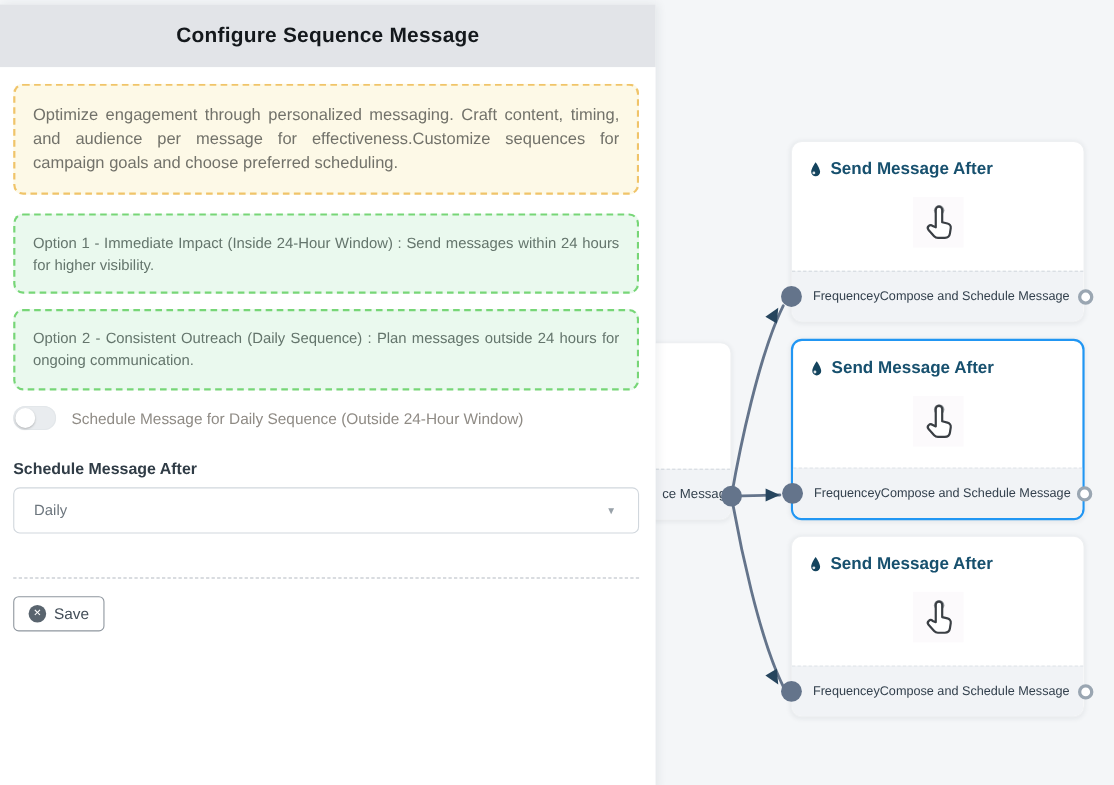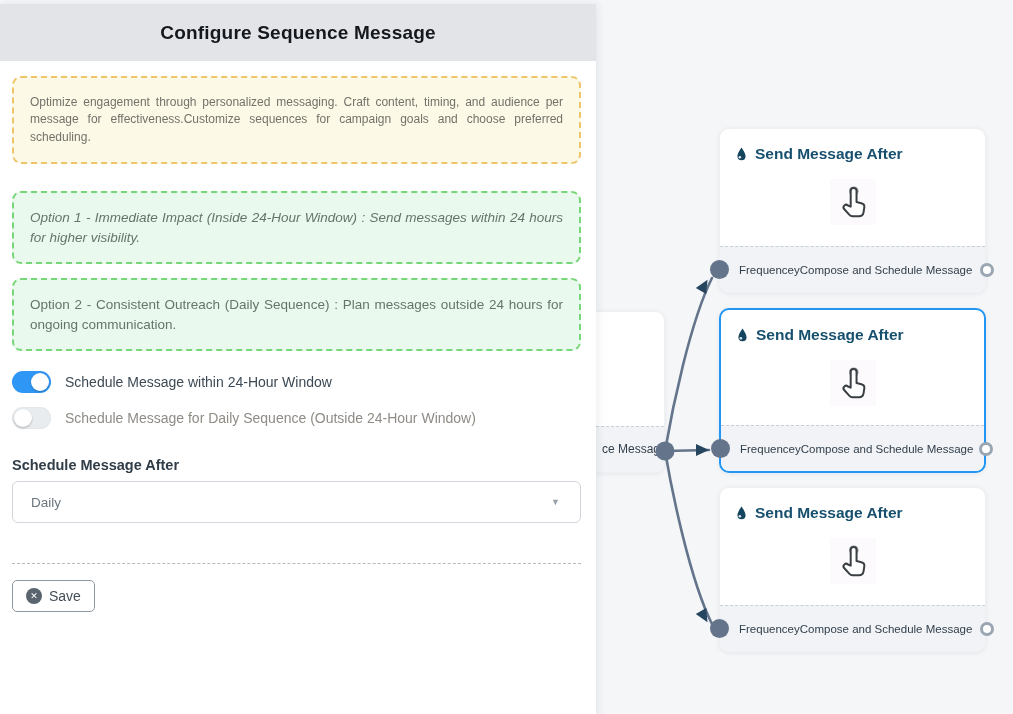--- a/index.html
+++ b/index.html
@@ -6,24 +6,24 @@
   body { margin:0; background:#fff; font-family:"Liberation Sans", sans-serif; }
   #app { position:relative; width:1013px; height:714px; overflow:hidden; background:#f4f6f8; }
 
   
   .panel { position:absolute; left:0; top:4px; width:596px; height:714px; background:#fff;
            box-shadow:2px 0 8px rgba(40,50,60,.08); z-index:5; }
   .panel-header { height:57px; background:#e2e4e8; display:flex; align-items:center; justify-content:center; }
   .panel-title { font-size:19px; font-weight:700; color:#14181c; letter-spacing:.2px; }
   .panel-body { padding:15px 15px 0 12px; }
   .note { border:2px dashed #f0c469; background:#fdf9e7; border-radius:9px; padding:16px;
-          color:#72726a; font-size:12px; line-height:1.45; text-align:justify; }
+          color:#72726a; font-size:15px; line-height:1.45; text-align:justify; }
   .option { border:2px dashed #77d677; background:#eaf9ee; border-radius:9px; padding:15px 16px;
             color:#64756c; font-size:13.5px; line-height:1.45; text-align:justify; margin-top:14px; }
-  .option.first { margin-top:27px;font-style:italic; }
+  .option.first { margin-top:17px; }
   .toggle-row { display:flex; align-items:center; gap:14px; margin-top:14px; }
   .toggle-row.first { margin-top:20px; }
   .switch { width:39px; height:22px; border-radius:12px; position:relative; flex:0 0 auto; cursor:pointer; }
   .switch.on  { background:#2e96f5; }
   .switch.off { background:#e9ecef; box-shadow:inset 0 0 0 1px #e3e7ea; }
   .knob { position:absolute; top:2px; width:18px; height:18px; background:#fff; border-radius:50%;
           box-shadow:0 1px 2px rgba(0,0,0,.25); }
   .on  .knob { right:2px; }
   .off .knob { left:2px; }
   .toggle-label-on  { font-size:14px; color:#3d4a55; }
@@ -75,26 +75,20 @@
     <div class="panel-header">
       <div class="panel-title">Configure Sequence Message</div>
     </div>
     <div class="panel-body">
 
       <div class="note">Optimize engagement through personalized messaging. Craft content, timing, and audience per message for effectiveness.Customize sequences for campaign goals and choose preferred scheduling.</div>
 
       <div class="option first">Option 1 - Immediate Impact (Inside 24-Hour Window) : Send messages within 24 hours for higher visibility.</div>
       <div class="option">Option 2 - Consistent Outreach (Daily Sequence) : Plan messages outside 24 hours for ongoing communication.</div>
 
-      <div class="toggle-row first">
-        <div class="switch on">
-          <div class="knob"></div>
-        </div>
-        <div class="toggle-label-on">Schedule Message within 24-Hour Window</div>
-      </div>
 
       <div class="toggle-row">
         <div class="switch off">
           <div class="knob"></div>
         </div>
         <div class="toggle-label-off">Schedule Message for Daily Sequence (Outside 24-Hour Window)</div>
       </div>
 
       <div class="field-label">Schedule Message After</div>
       <div class="select">

